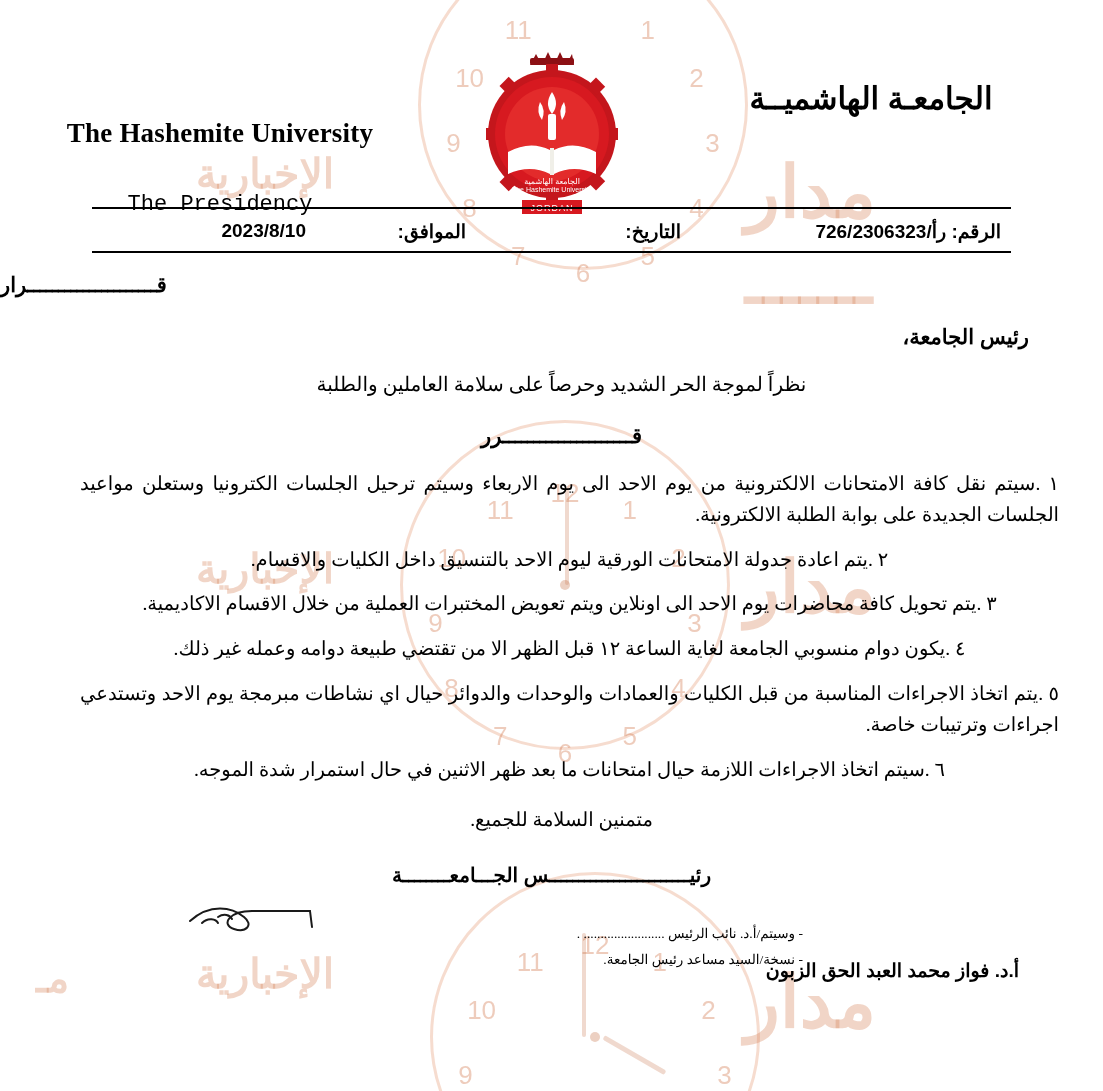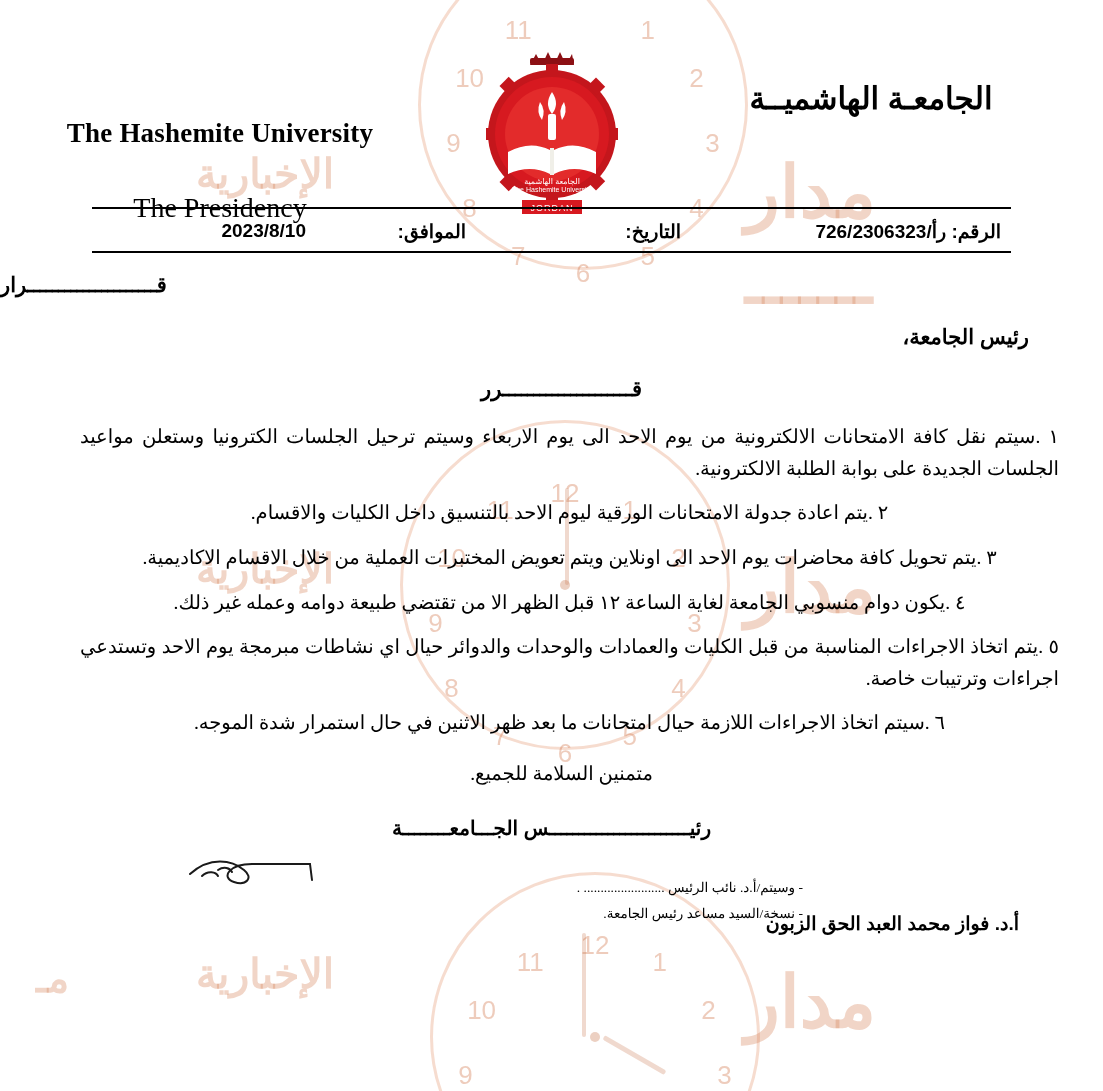--- a/index.html
+++ b/index.html
@@ -78,22 +78,22 @@
     text-align: center;
   }
   .hdr-en .line1 {
     font-family: "Liberation Serif", serif;
     font-weight: bold;
     font-size: 27px;
     margin-top: 118px;
     letter-spacing: 0.2px;
   }
   .hdr-en .line2 {
-    font-family: Liberation Serif, serif;
-    font-size: 28px;
+    font-family: Liberation Mono, monospace;
+    font-size: 22px;
     margin-top: 43px;
   }
   .hdr-ar {
     position: absolute;
     right: 22px; top: 0;
     width: 420px;
     text-align: center;
     direction: rtl;
   }
   .hdr-ar .line1 {
@@ -378,20 +378,21 @@
     <span class="cell ref-match">الموافق:</span>
     <span class="cell ref-matchval">2023/8/10</span>
   </div>
 
   <div class="decision-head">قـــــــــــــــــــــرار</div>
 
   <div class="body-wrap">
 
     <div class="salutation">رئيس الجامعة،</div>
 
+    <div class="intro">نظراً لموجة الحر الشديد وحرصاً على سلامة العاملين والطلبة</div>
 
     <div class="qarrar">قـــــــــــــــــــــرر</div>
 
     <div class="items">
       <div class="item">١ .سيتم نقل كافة الامتحانات الالكترونية من يوم الاحد الى يوم الاربعاء وسيتم ترحيل الجلسات الكترونيا وستعلن مواعيد الجلسات الجديدة على بوابة الطلبة الالكترونية.</div>
       <div class="item center">٢ .يتم اعادة جدولة الامتحانات الورقية ليوم الاحد بالتنسيق داخل الكليات والاقسام.</div>
       <div class="item center">٣ .يتم تحويل كافة محاضرات يوم الاحد الى اونلاين ويتم تعويض المختبرات العملية من خلال الاقسام الاكاديمية.</div>
       <div class="item center">٤ .يكون دوام منسوبي الجامعة لغاية الساعة ١٢ قبل الظهر الا من تقتضي طبيعة دوامه وعمله غير ذلك.</div>
       <div class="item">٥ .يتم اتخاذ الاجراءات المناسبة من قبل الكليات والعمادات والوحدات والدوائر حيال اي نشاطات مبرمجة يوم الاحد وتستدعي اجراءات وترتيبات خاصة.</div>
       <div class="item center">٦ .سيتم اتخاذ الاجراءات اللازمة حيال امتحانات ما بعد ظهر الاثنين في حال استمرار شدة الموجه.</div>

